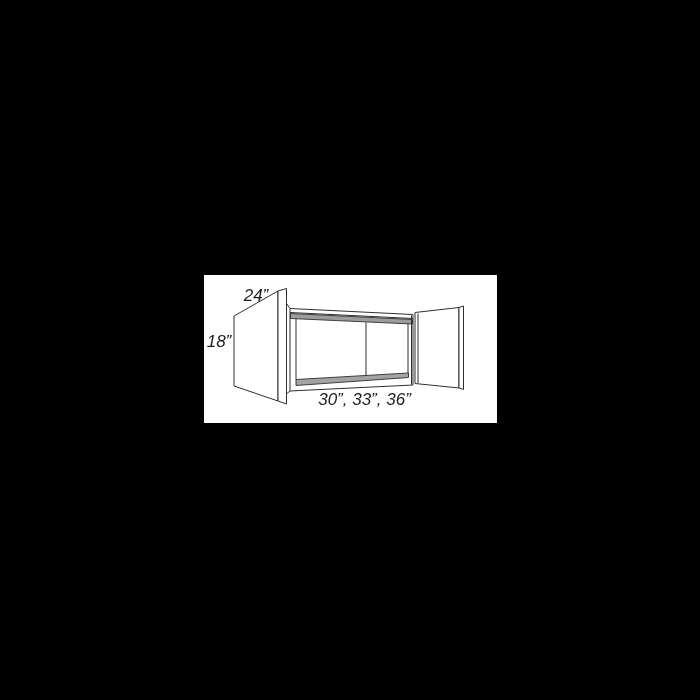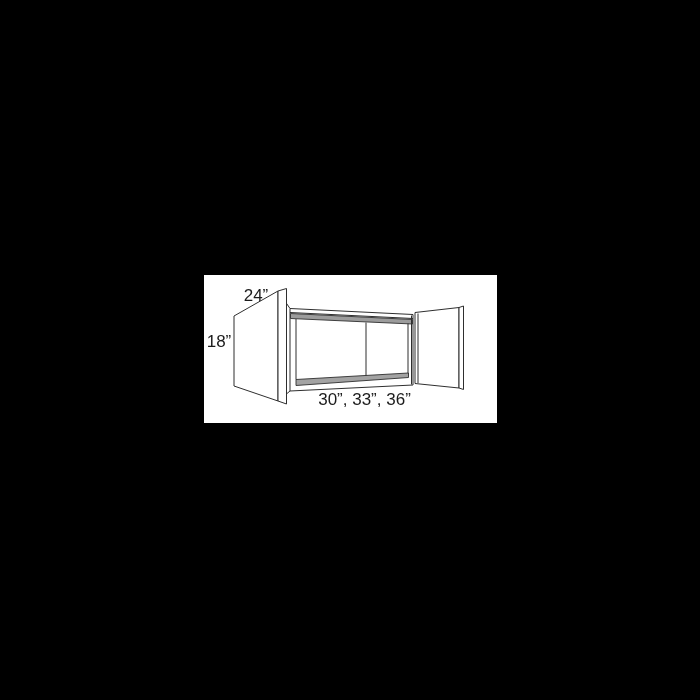--- a/index.html
+++ b/index.html
@@ -9,20 +9,21 @@
     height: 700px;
     background: #000000;
     overflow: hidden;
     font-family: "Liberation Sans", sans-serif;
   }
   .stage {
     position: relative;
     width: 700px;
     height: 700px;
     background: #000000;
+    font-style: italic;
   }
   .product-canvas {
     position: absolute;
     left: 204px;
     top: 275px;
     width: 293px;
     height: 148px;
     background: #ffffff;
   }
   .product-canvas svg {

